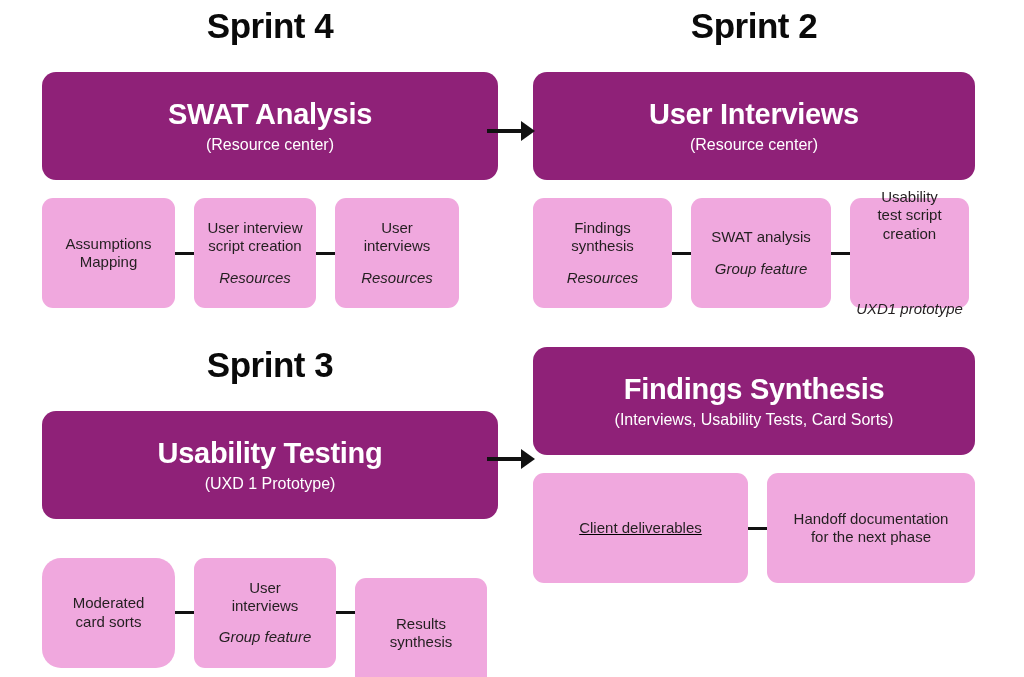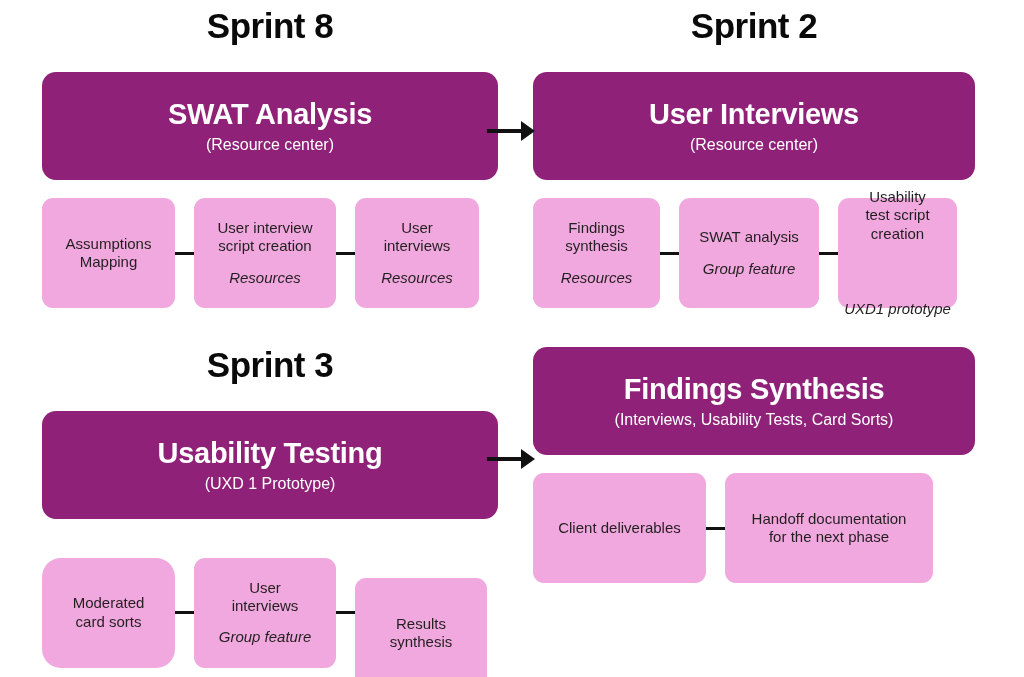--- a/index.html
+++ b/index.html
@@ -103,32 +103,32 @@
     color: #231f20;
     font-size: 15px;
     font-style: italic;
     line-height: 1.22;
     margin-top: 13px;
   }
   .task-card.no-note .task-label { margin: 0; }
 
   
   .s1 .c0 { width: 133px; }
-  .s1 .c1 { width: 142px; text-align: center; }
+  .s1 .c1 { width: 122px; text-align: center; }
   .s1 .c2 { width: 124px; }
 
-  .s2 .c0 { width: 127px; }
+  .s2 .c0 { width: 139px; }
   .s2 .c1 { width: 140px; }
   .s2 .c2 { width: 119px; gap: 44px; }
 
   .s3 .c0 { width: 133px; border-radius: 19px; }
   .s3 .c1 { width: 142px; }
   .s3 .c2 { width: 132px; margin-top: 41px; }
 
-  .s4 .c0 { width: 173px; }
+  .s4 .c0 { width: 215px; text-decoration: underline; }
   .s4 .c1 { width: 208px; }
 
   
   .arrow {
     position: absolute;
     width: 48px;
     height: 20px;
   }
   .arrow .shaft {
     position: absolute;
@@ -150,21 +150,21 @@
   }
   .arrow-top    { left: 487px; top: 121px; }
   .arrow-bottom { left: 487px; top: 449px; }
 </style>
 </head>
 <body>
 
 <div class="canvas">
 
   <div class="sprint col-left row-top s1">
-    <div class="sprint-title">Sprint 8</div>
+    <div class="sprint-title">Sprint 4</div>
 
     <div class="main-card">
       <div class="main-card-title">SWAT Analysis</div>
       <div class="main-card-sub">(Resource center)</div>
     </div>
 
     <div class="task-row">
       <div class="task-card c0 no-note">
         <div class="task-label">Assumptions<br>Mapping</div>
       </div>

